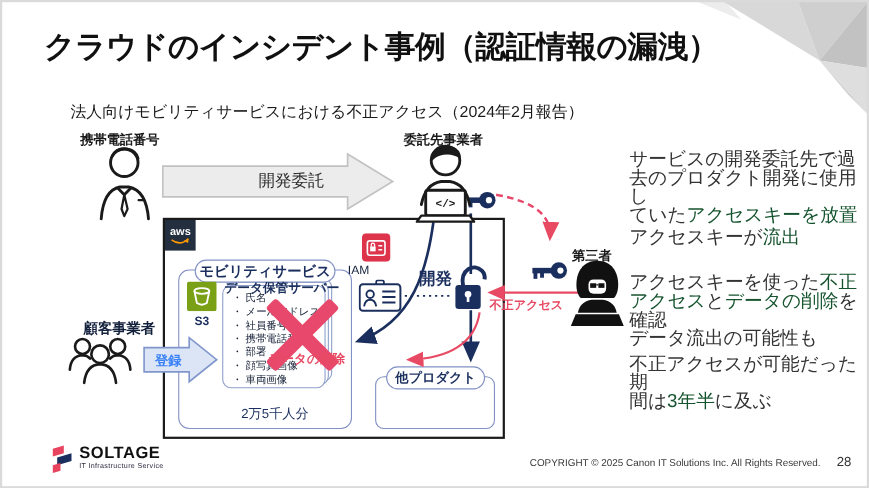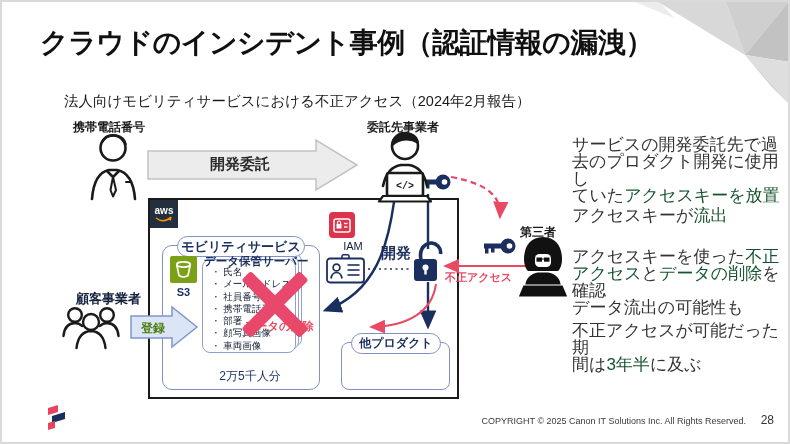--- a/index.html
+++ b/index.html
@@ -22,41 +22,41 @@
   
   .mob-box{left:162px;top:245px;width:156px;height:143px;border:1.5px solid #8291c4;border-radius:10px;z-index:1;background:#fff;}
   .pill{position:absolute;border:1.5px solid #8291c4;border-radius:11px;background:#fff;display:flex;align-items:center;justify-content:center;font-weight:bold;color:#1b2f5e;z-index:2;}
   .mob-pill{left:177px;top:236px;width:126px;height:19px;font-size:13px;}
   .other-box{left:341px;top:342px;width:107px;height:46px;border:1.5px solid #8291c4;border-radius:8px;background:#fff;z-index:1;}
   .other-pill{left:351px;top:333px;width:88px;height:19px;font-size:12px;}
   .storage-lbl{left:204px;top:254px;font-size:11.5px;font-weight:bold;z-index:2;font-family:Liberation Mono, monospace;}
   .s3-icon{left:170px;top:256px;width:27px;height:27px;z-index:2;}
   .s3-lbl{left:170px;top:286px;width:27px;text-align:center;font-size:11px;font-weight:bold;z-index:2;}
   .iam-icon{left:329px;top:212px;width:26px;height:26px;z-index:2;}
-  .iam-lbl{left:333px;top:240px;width:40px;text-align:center;font-size:11px;color:#14213d;z-index:2;}
+  .iam-lbl{left:306px;top:240px;width:40px;text-align:center;font-size:11px;color:#14213d;z-index:2;}
   .idcard{left:326px;top:254px;z-index:2;}
   
   .card-wrap{left:202px;top:259px;width:104px;height:100px;z-index:1;}
   .card-layer{position:absolute;width:92px;height:92px;border:1.5px solid #8fa0cc;border-radius:8px;background:#fff;}
   .cl3{left:6px;top:-6px;}
   .cl2{left:3px;top:-3px;}
   .cl1{left:0;top:0;}
   .card-list{margin:6px 0 0 0;padding:0 0 0 8px;list-style:none;}
   .card-list li{font-size:9.5px;line-height:12.3px;color:#111c33;white-space:nowrap;}
   .card-list li::before{content:"・ ";}
   .volume-lbl{left:202px;top:368px;width:96px;text-align:center;font-size:12px;z-index:2;}
   
   .xbar{position:absolute;width:82px;height:13px;background:#e8486b;border-radius:3px;left:234px;top:298px;z-index:3;}
   .x1{transform:rotate(45deg);}
   .x2{transform:rotate(-45deg);}
   .deletion-lbl{left:244px;top:319px;font-size:11.5px;font-weight:bold;z-index:4;}
   .unauth-lbl{left:445px;top:270px;font-size:11px;font-weight:bold;z-index:4;}
   .develop-lbl{left:381px;top:225px;font-size:15px;font-weight:bold;z-index:4;margin-top:19px;}
-  .outsrc-lbl{left:185px;top:155px;width:110px;text-align:center;font-size:15px;font-weight:bold;color:#2b2b2b;z-index:5;}
-  .register-lbl{left:133px;top:320px;width:40px;text-align:center;font-size:12px;font-weight:bold;color:#4d7c0f;z-index:5;font-family:Liberation Mono, monospace;}
+  .outsrc-lbl{left:185px;top:155px;width:110px;text-align:right;font-size:15px;font-weight:normal;color:#2b2b2b;z-index:5;}
+  .register-lbl{left:133px;top:320px;width:40px;text-align:center;font-size:12px;font-weight:bold;color:#3b82f6;z-index:5;font-family:Liberation Mono, monospace;}
   
   .note{position:absolute;left:572px;width:212px;font-size:17px;line-height:17px;color:#333;white-space:pre-wrap;z-index:2;}
   .note .red{color:#14532d;}
   .n1{top:136px;} .n2{top:207px;} .n3{top:248px;} .n4{top:322px;}
   
   .overlay{position:absolute;left:0;top:0;width:790px;height:444px;z-index:4;pointer-events:none;}
   .deco{position:absolute;right:0;top:0;z-index:0;}
   
   .footer-logo{left:46px;top:404px;display:flex;align-items:flex-start;gap:5px;z-index:2;}
   .logo-text{font-size:15px;font-weight:bold;color:#101010;letter-spacing:0.5px;line-height:15px;}
@@ -255,15 +255,19 @@
     <path d="M14.5,46 Q16.5,29.5 29,29 Q41.5,29.5 43.5,46" fill="#ffffff"></path>
   </g>
 </svg>
 
 <div class="abs footer-logo">
   <svg width="21" height="27" viewBox="0 0 21 27">
     <polygon points="2,4 12,1 12,8 2,11" fill="#e8445f"></polygon>
     <polygon points="6,12 19,8 19,15 6,19" fill="#1b2f5e"></polygon>
     <polygon points="2,19 9,17 9,24 2,26" fill="#e8445f"></polygon>
   </svg>
+  <div>
+    <div class="logo-text">SOLTAGE</div>
+    <div class="logo-tag">IT Infrastructure Service</div>
+  </div>
 </div>
 <div class="lbl copyright" style="right:44px;left:auto;">COPYRIGHT © 2025 Canon IT Solutions Inc. All Rights Reserved.</div>
 <div class="lbl pagenum" style="right:16px;left:auto;">28</div>
 
 </body></html>

